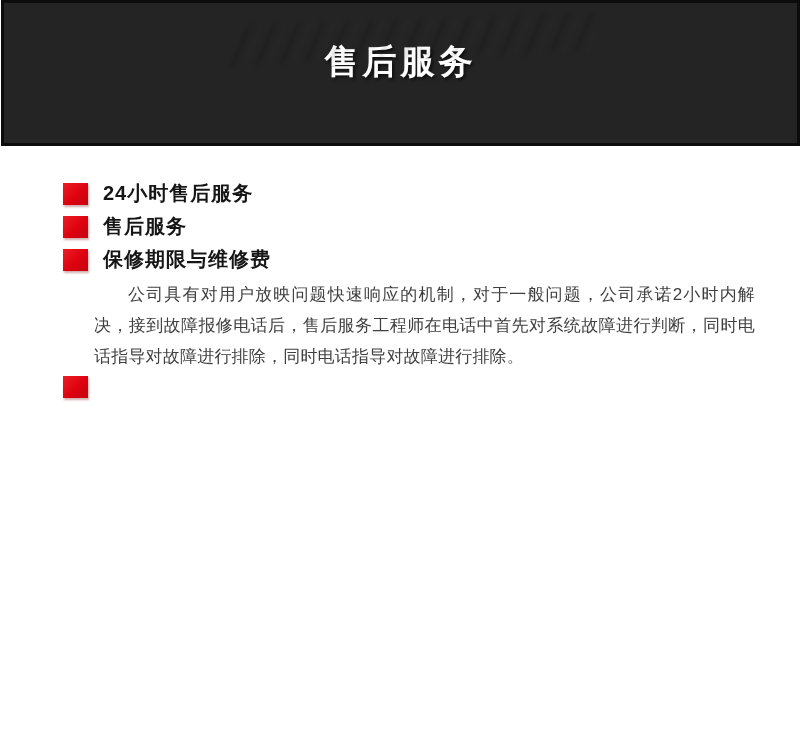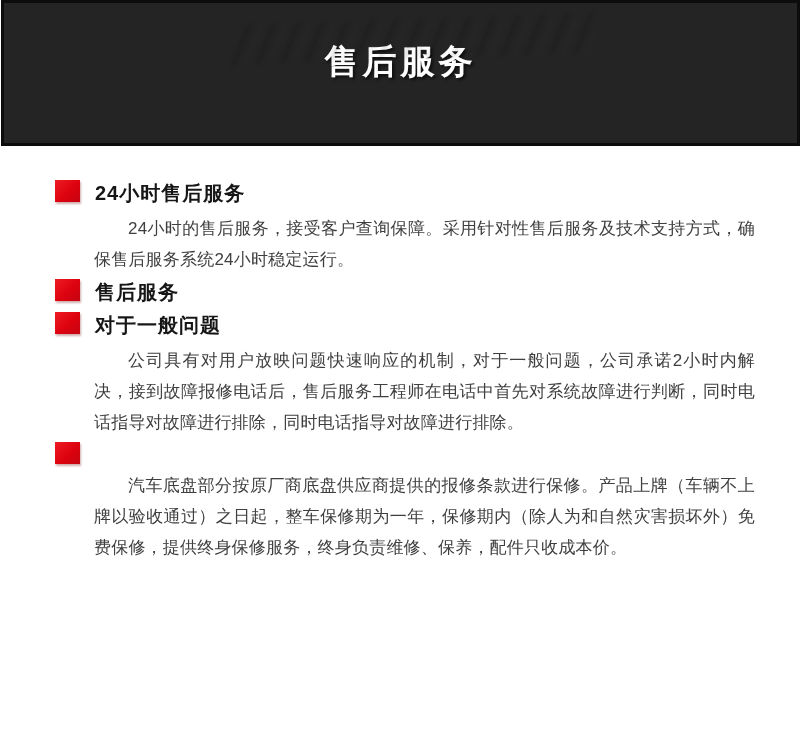--- a/index.html
+++ b/index.html
@@ -50,22 +50,22 @@
     opacity: 0.35;
     pointer-events: none;
   }
 
   
   .content {
     padding: 30px 45px 0 55px;
   }
   .sec-head {
     display: flex;
-    align-items: flex-start;
-    margin: 4px 0 6px 0;
+    align-items: center;
+    margin: 4px 0 6px 8px;
   }
   .bullet {
     flex: 0 0 auto;
     width: 25px;
     height: 22px;
     background: linear-gradient(135deg, #ed1c24 0%, #dd020f 55%, #c40511 100%);
     box-shadow: 1px 2px 2px rgba(120,20,20,0.35);
   }
   .sec-title {
     margin: 0 0 0 15px;
@@ -92,37 +92,35 @@
   <h1 class="banner-title">售后服务</h1>
 </header>
 
 <main class="content">
 
     <section class="section">
       <div class="sec-head">
         <span class="bullet"></span>
         <h2 class="sec-title">24小时售后服务</h2>
       </div>
-    <p>24小时的售后服务，接受客户查询保障。采用针对性售后服务及技术支持方式，确保售后服务系统24小时稳定运行。</p>
     </section>
 
     <section class="section">
       <div class="sec-head">
         <span class="bullet"></span>
         <h2 class="sec-title">售后服务</h2>
       </div>
     </section>
 
     <section class="section">
       <div class="sec-head">
         <span class="bullet"></span>
-        <h2 class="sec-title">对于一般问题</h2>
+        <h2 class="sec-title">保修期限与维修费</h2>
       </div>
     <p>公司具有对用户放映问题快速响应的机制，对于一般问题，公司承诺2小时内解决，接到故障报修电话后，售后服务工程师在电话中首先对系统故障进行判断，同时电话指导对故障进行排除，同时电话指导对故障进行排除。</p>
     </section>
 
     <section class="section">
       <div class="sec-head">
         <span class="bullet"></span>
       </div>
-    <p>汽车底盘部分按原厂商底盘供应商提供的报修条款进行保修。产品上牌（车辆不上牌以验收通过）之日起，整车保修期为一年，保修期内（除人为和自然灾害损坏外）免费保修，提供终身保修服务，终身负责维修、保养，配件只收成本价。</p>
     </section>
   </main>
 
 </body></html>

